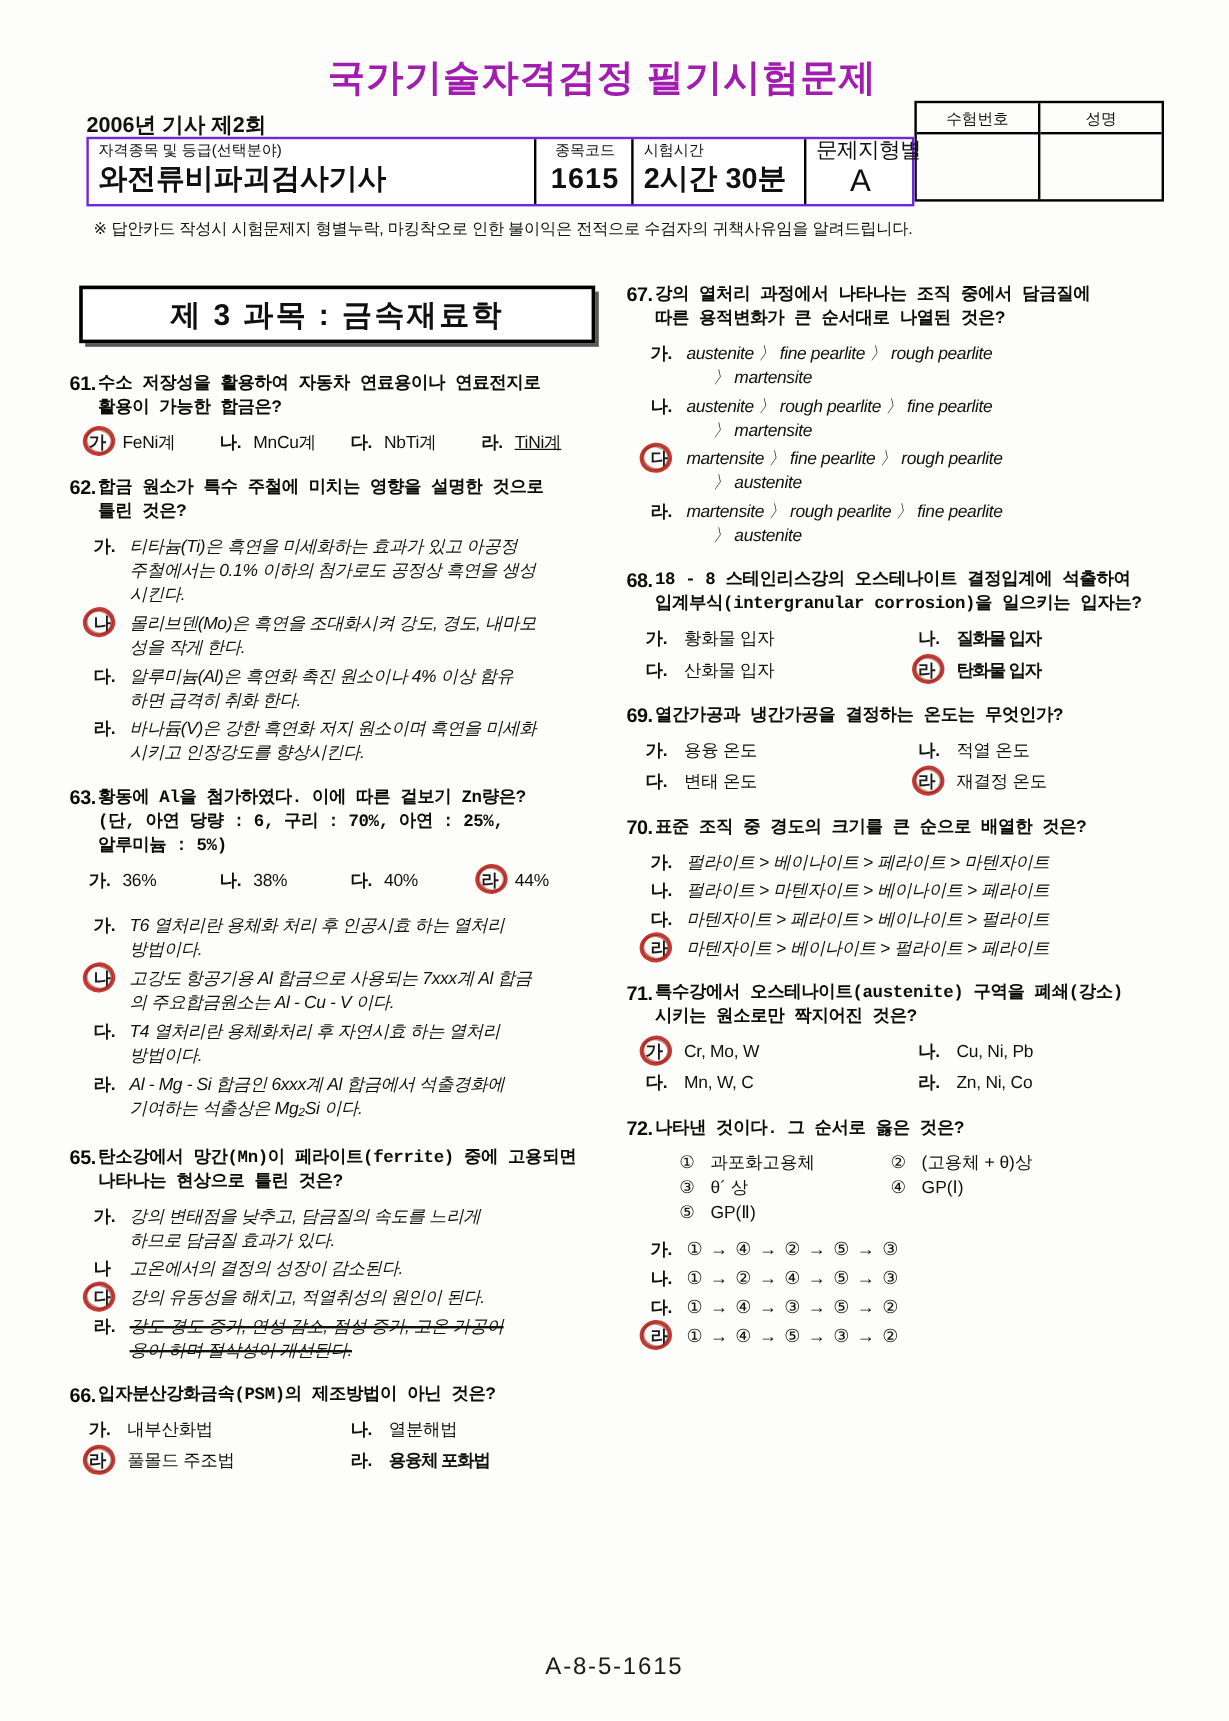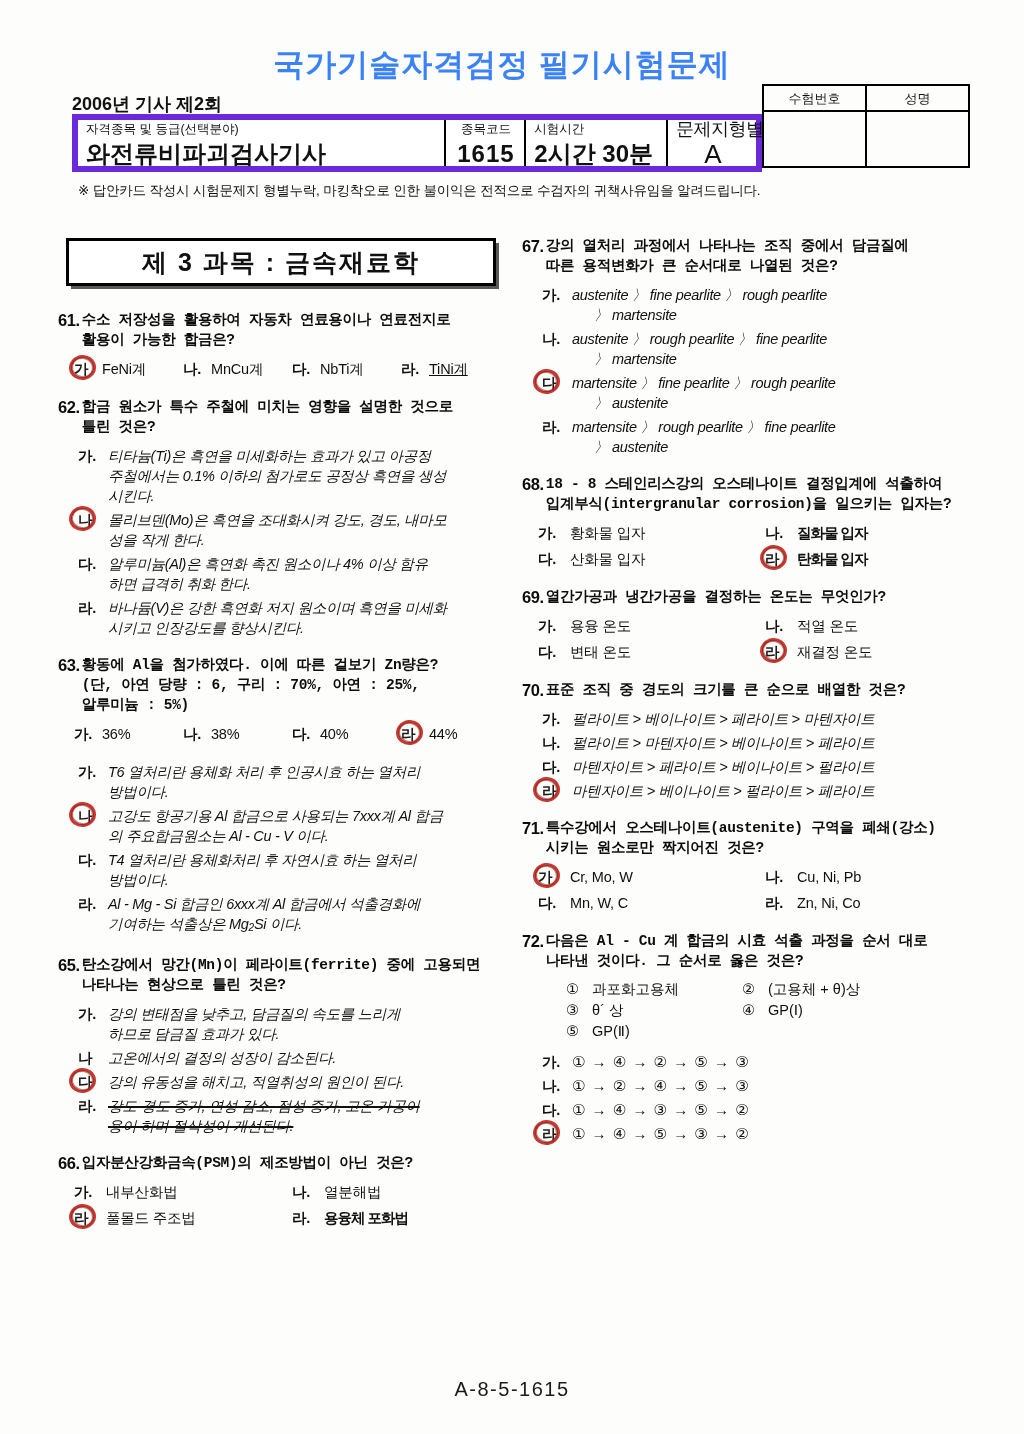--- a/index.html
+++ b/index.html
@@ -23,21 +23,21 @@
   
   .hdr-title {
     position: absolute;
     top: 44px;
     left: 0;
     width: 1004px;
     text-align: center;
     font-size: 31px;
     font-weight: bold;
     letter-spacing: 1px;
-    color: #3b82f6;
+    color: #a21caf;
   }
   .hdr-year {
     position: absolute;
     top: 92px;
     left: 72px;
     font-size: 18px;
     font-weight: bold;
     color: #111;
   }
 
@@ -70,21 +70,21 @@
   .idbox .fill { flex: 1; }
 
   
   .infobox {
     position: absolute;
     top: 114px;
     left: 72px;
     width: 690px;
     height: 58px;
     display: flex;
-    border: 6px solid #6d28d9;
+    border: 2px solid #6d28d9;
     box-sizing: border-box;
     background: #fff;
   }
   .infobox .cell {
     box-sizing: border-box;
     padding: 2px 6px 0 8px;
     display: flex;
     flex-direction: column;
     justify-content: flex-start;
   }
@@ -690,21 +690,20 @@
               <span class="mk">라.</span>
               <span class="body">Zn, Ni, Co</span>
             </div>
           </div>
         </div>
       </div>
       <div class="q">
         <div class="q-stem">
           <span class="q-num">72.</span>
           <span class="q-text">
-            <span class="ln">다음은 Al - Cu 계 합금의 시효 석출 과정을 순서 대로</span>
             <span class="ln">나타낸 것이다. 그 순서로 옳은 것은?</span>
           </span>
         </div>
         <div class="listing">
           <div class="listing-row">
             <div class="li">
               <span class="n">①</span>
               <span>과포화고용체</span>
             </div>
             <div class="li">

